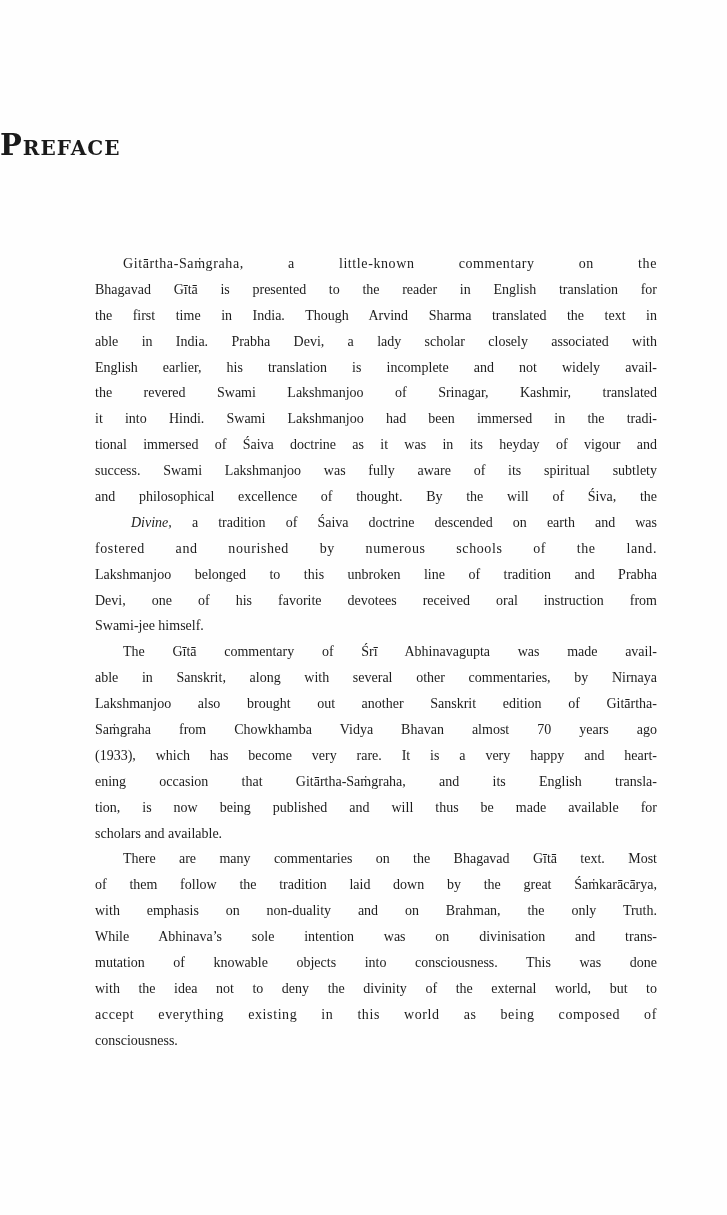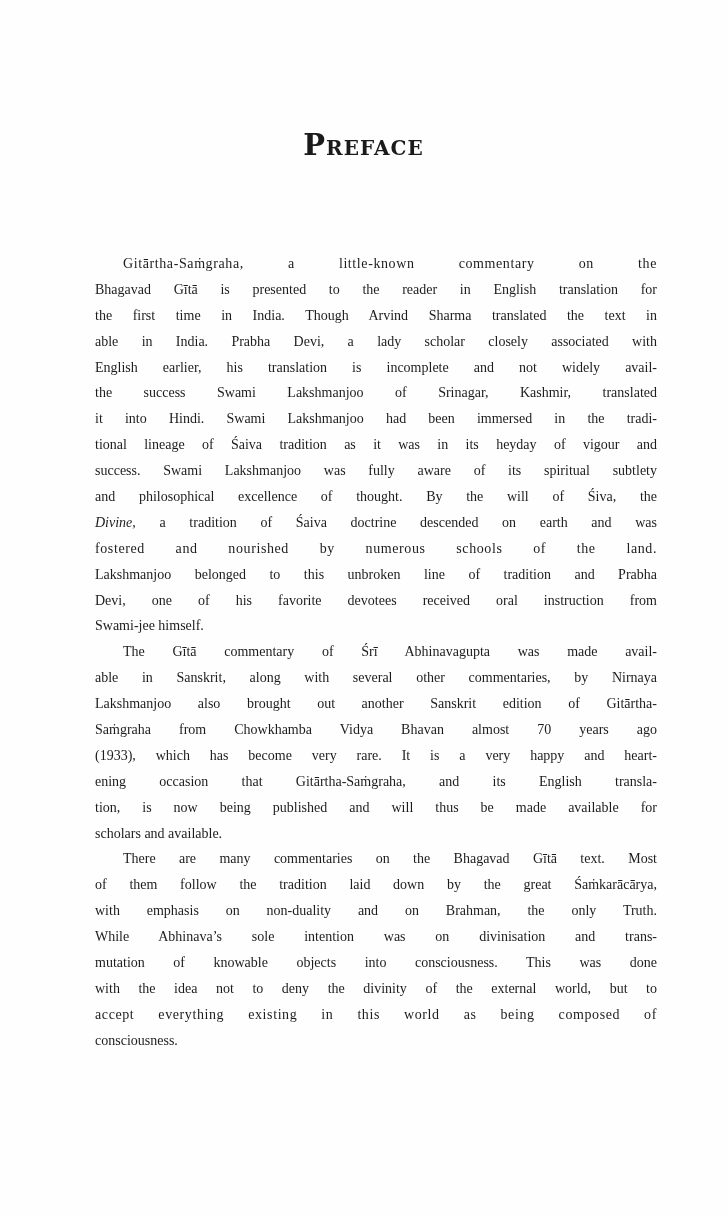--- a/index.html
+++ b/index.html
@@ -20,21 +20,21 @@
       left: 0; top: 0;
       width: 727px;
       height: 1215px;
       background: #fefefe;
     }
     .title {
       position: absolute;
       left: 0;
       width: 727px;
       top: 128px;
-      text-align: center;
+      text-align: left;
       font-family: "DejaVu Serif", "Liberation Serif", serif;
       font-size: 29px;
       font-weight: bold;
       letter-spacing: 1px;
       color: #1a1a1a;
       font-variant: small-caps;
     }
     .body-text {
       position: absolute;
       left: 95px;
@@ -52,39 +52,39 @@
     }
     .line.last {
       text-align-last: left;
     }
     .line.indent {
       padding-left: 28px;
     }
     .line.wide {
       letter-spacing: 0.6px;
     }
-    em { font-style: italic; }
+    em { font-style: italic; margin-left: 36px; }
   </style>
 </head>
 <body>
 
 <div class="page">
   <div class="title">Preface</div>
 
   <div class="body-text">
 
     <div>
       <span class="line indent wide">Gitārtha-Saṁgraha, a little-known commentary on the</span>
       <span class="line">Bhagavad Gītā is presented to the reader in English translation for</span>
       <span class="line">the first time in India. Though Arvind Sharma translated the text in</span>
       <span class="line">able in India. Prabha Devi, a lady scholar closely associated with</span>
       <span class="line">English earlier, his translation is incomplete and not widely avail-</span>
-      <span class="line">the success Swami Lakshmanjoo of Srinagar, Kashmir, translated</span>
+      <span class="line">the revered Swami Lakshmanjoo of Srinagar, Kashmir, translated</span>
       <span class="line">it into Hindi. Swami Lakshmanjoo had been immersed in the tradi-</span>
-      <span class="line">tional lineage of Śaiva tradition as it was in its heyday of vigour and</span>
+      <span class="line">tional immersed of Śaiva doctrine as it was in its heyday of vigour and</span>
       <span class="line">success. Swami Lakshmanjoo was fully aware of its spiritual subtlety</span>
       <span class="line">and philosophical excellence of thought. By the will of Śiva, the</span>
       <span class="line"><em>Divine,</em> <span>a tradition of Śaiva doctrine descended on earth and was</span></span>
       <span class="line wide">fostered and nourished by numerous schools of the land.</span>
       <span class="line">Lakshmanjoo belonged to this unbroken line of tradition and Prabha</span>
       <span class="line">Devi, one of his favorite devotees received oral instruction from</span>
       <span class="line last">Swami-jee himself.</span>
     </div>
 
     <div>

